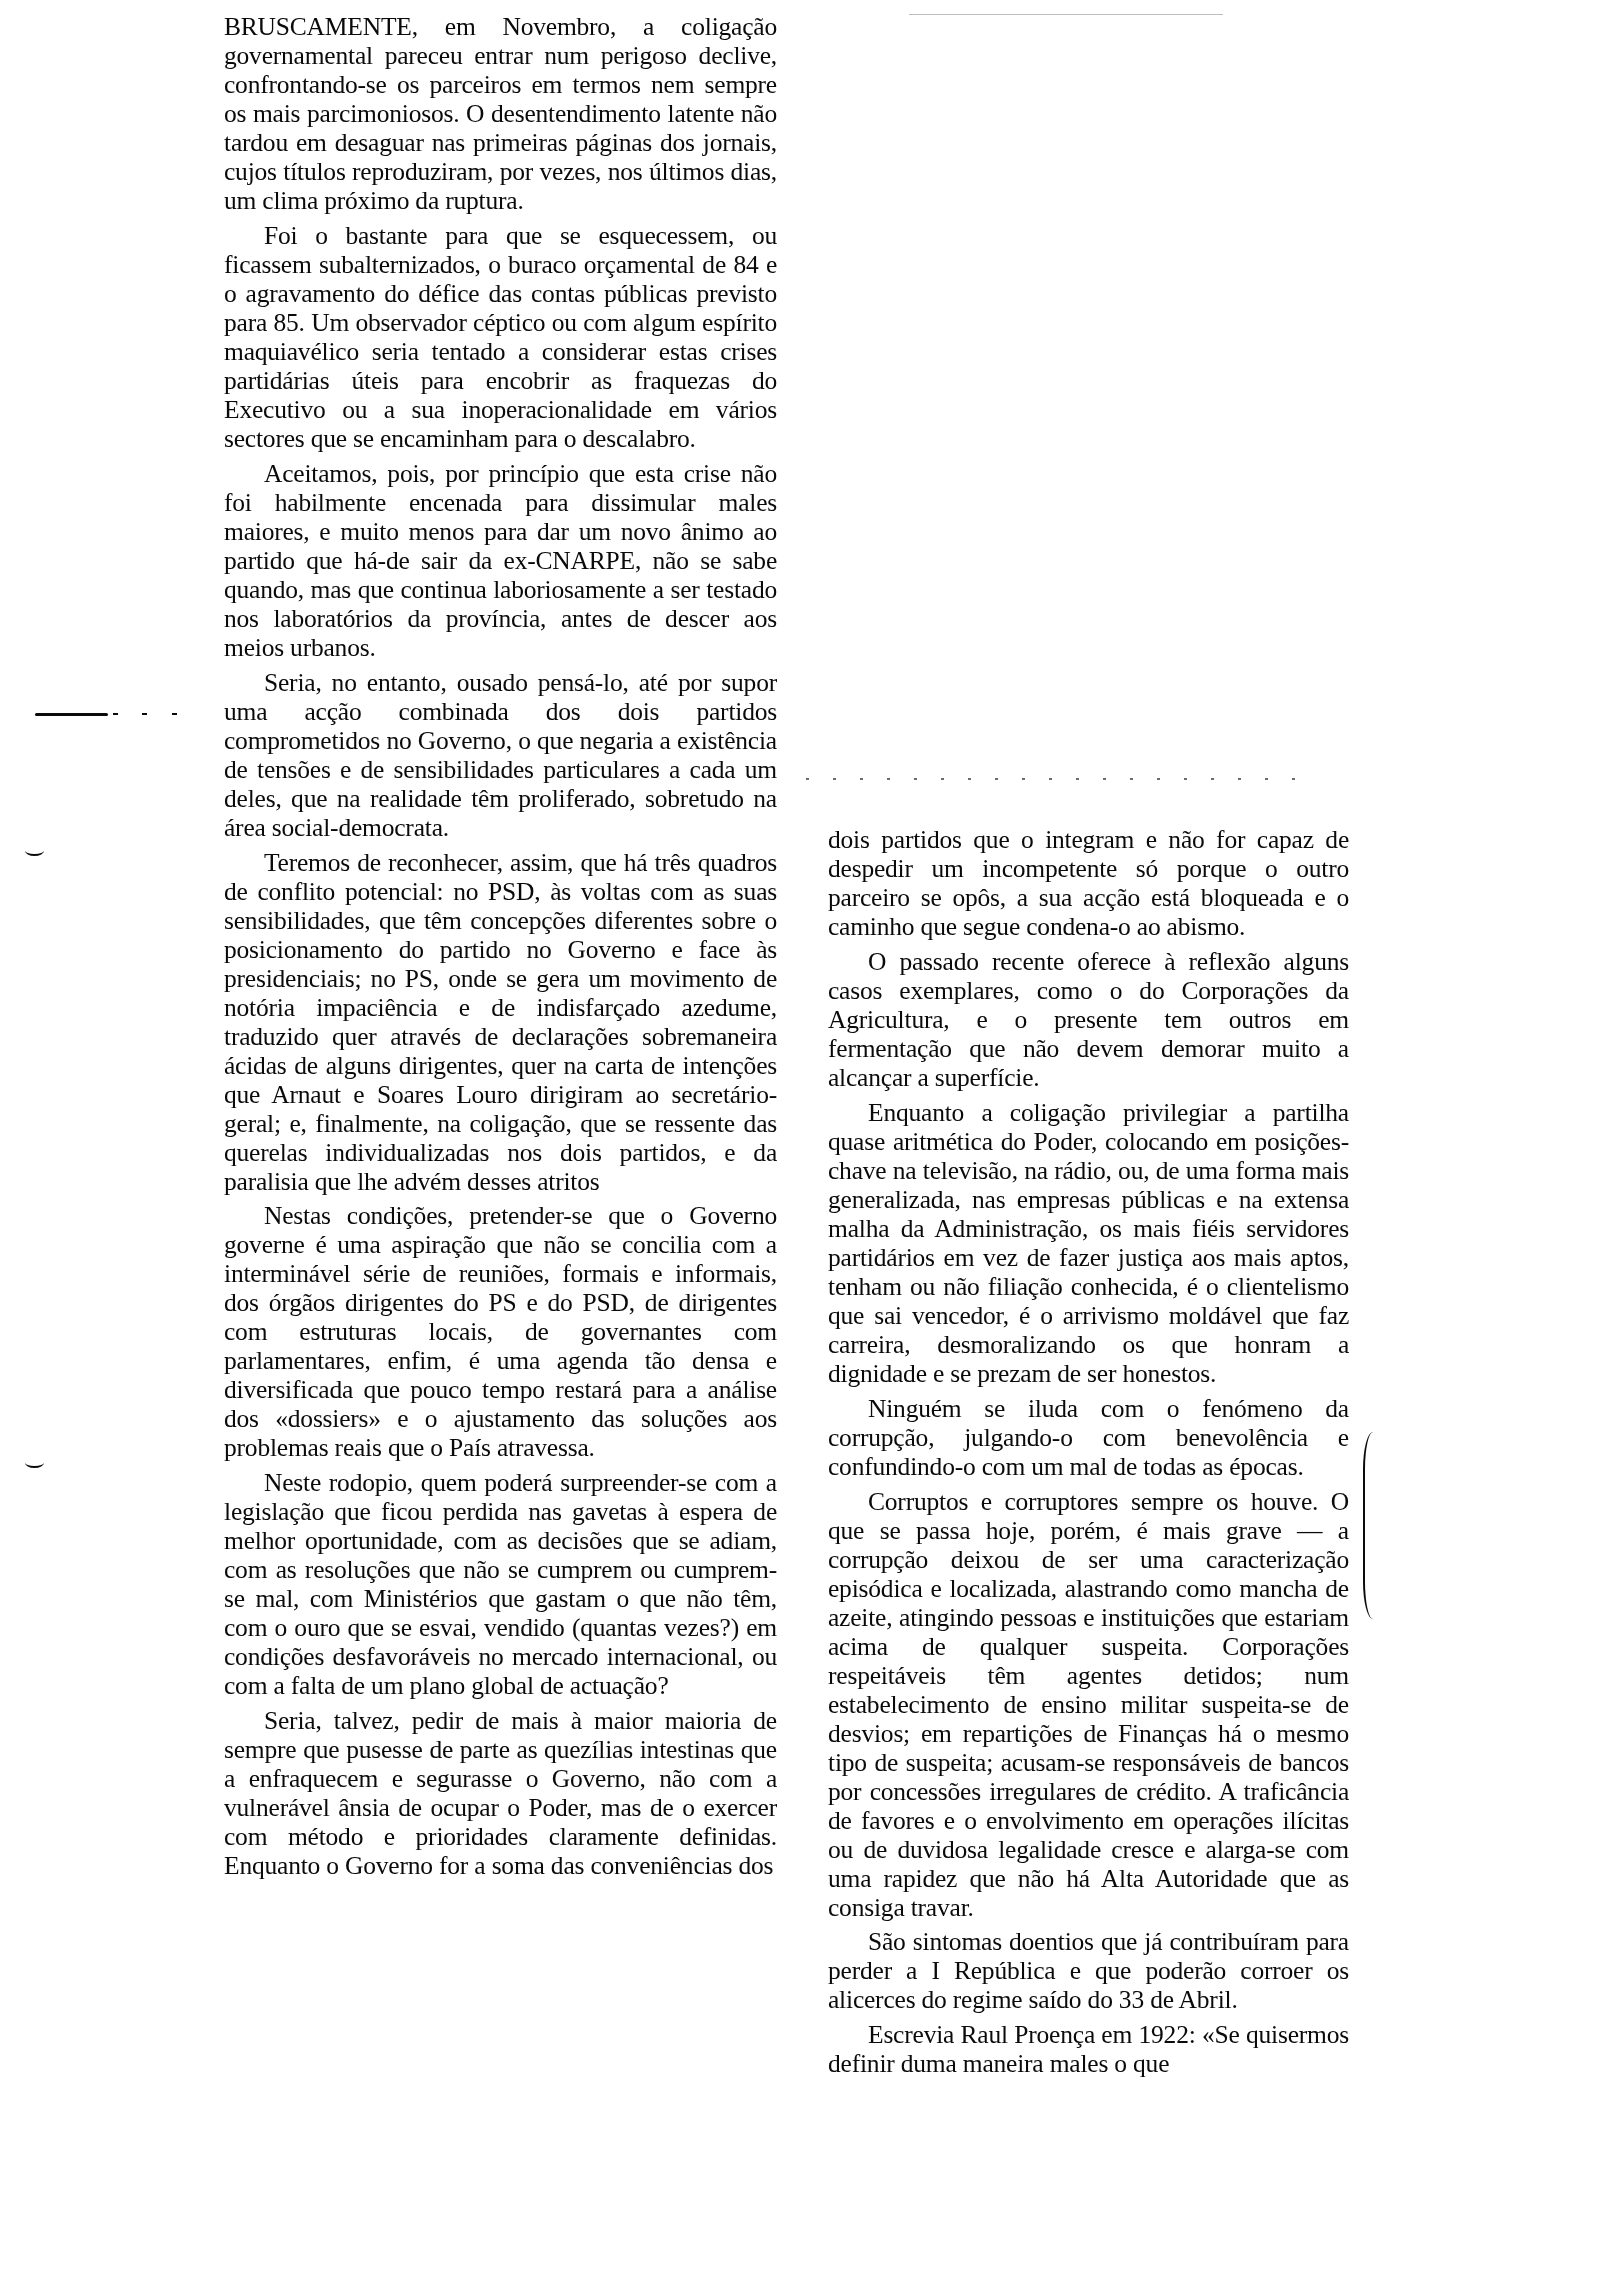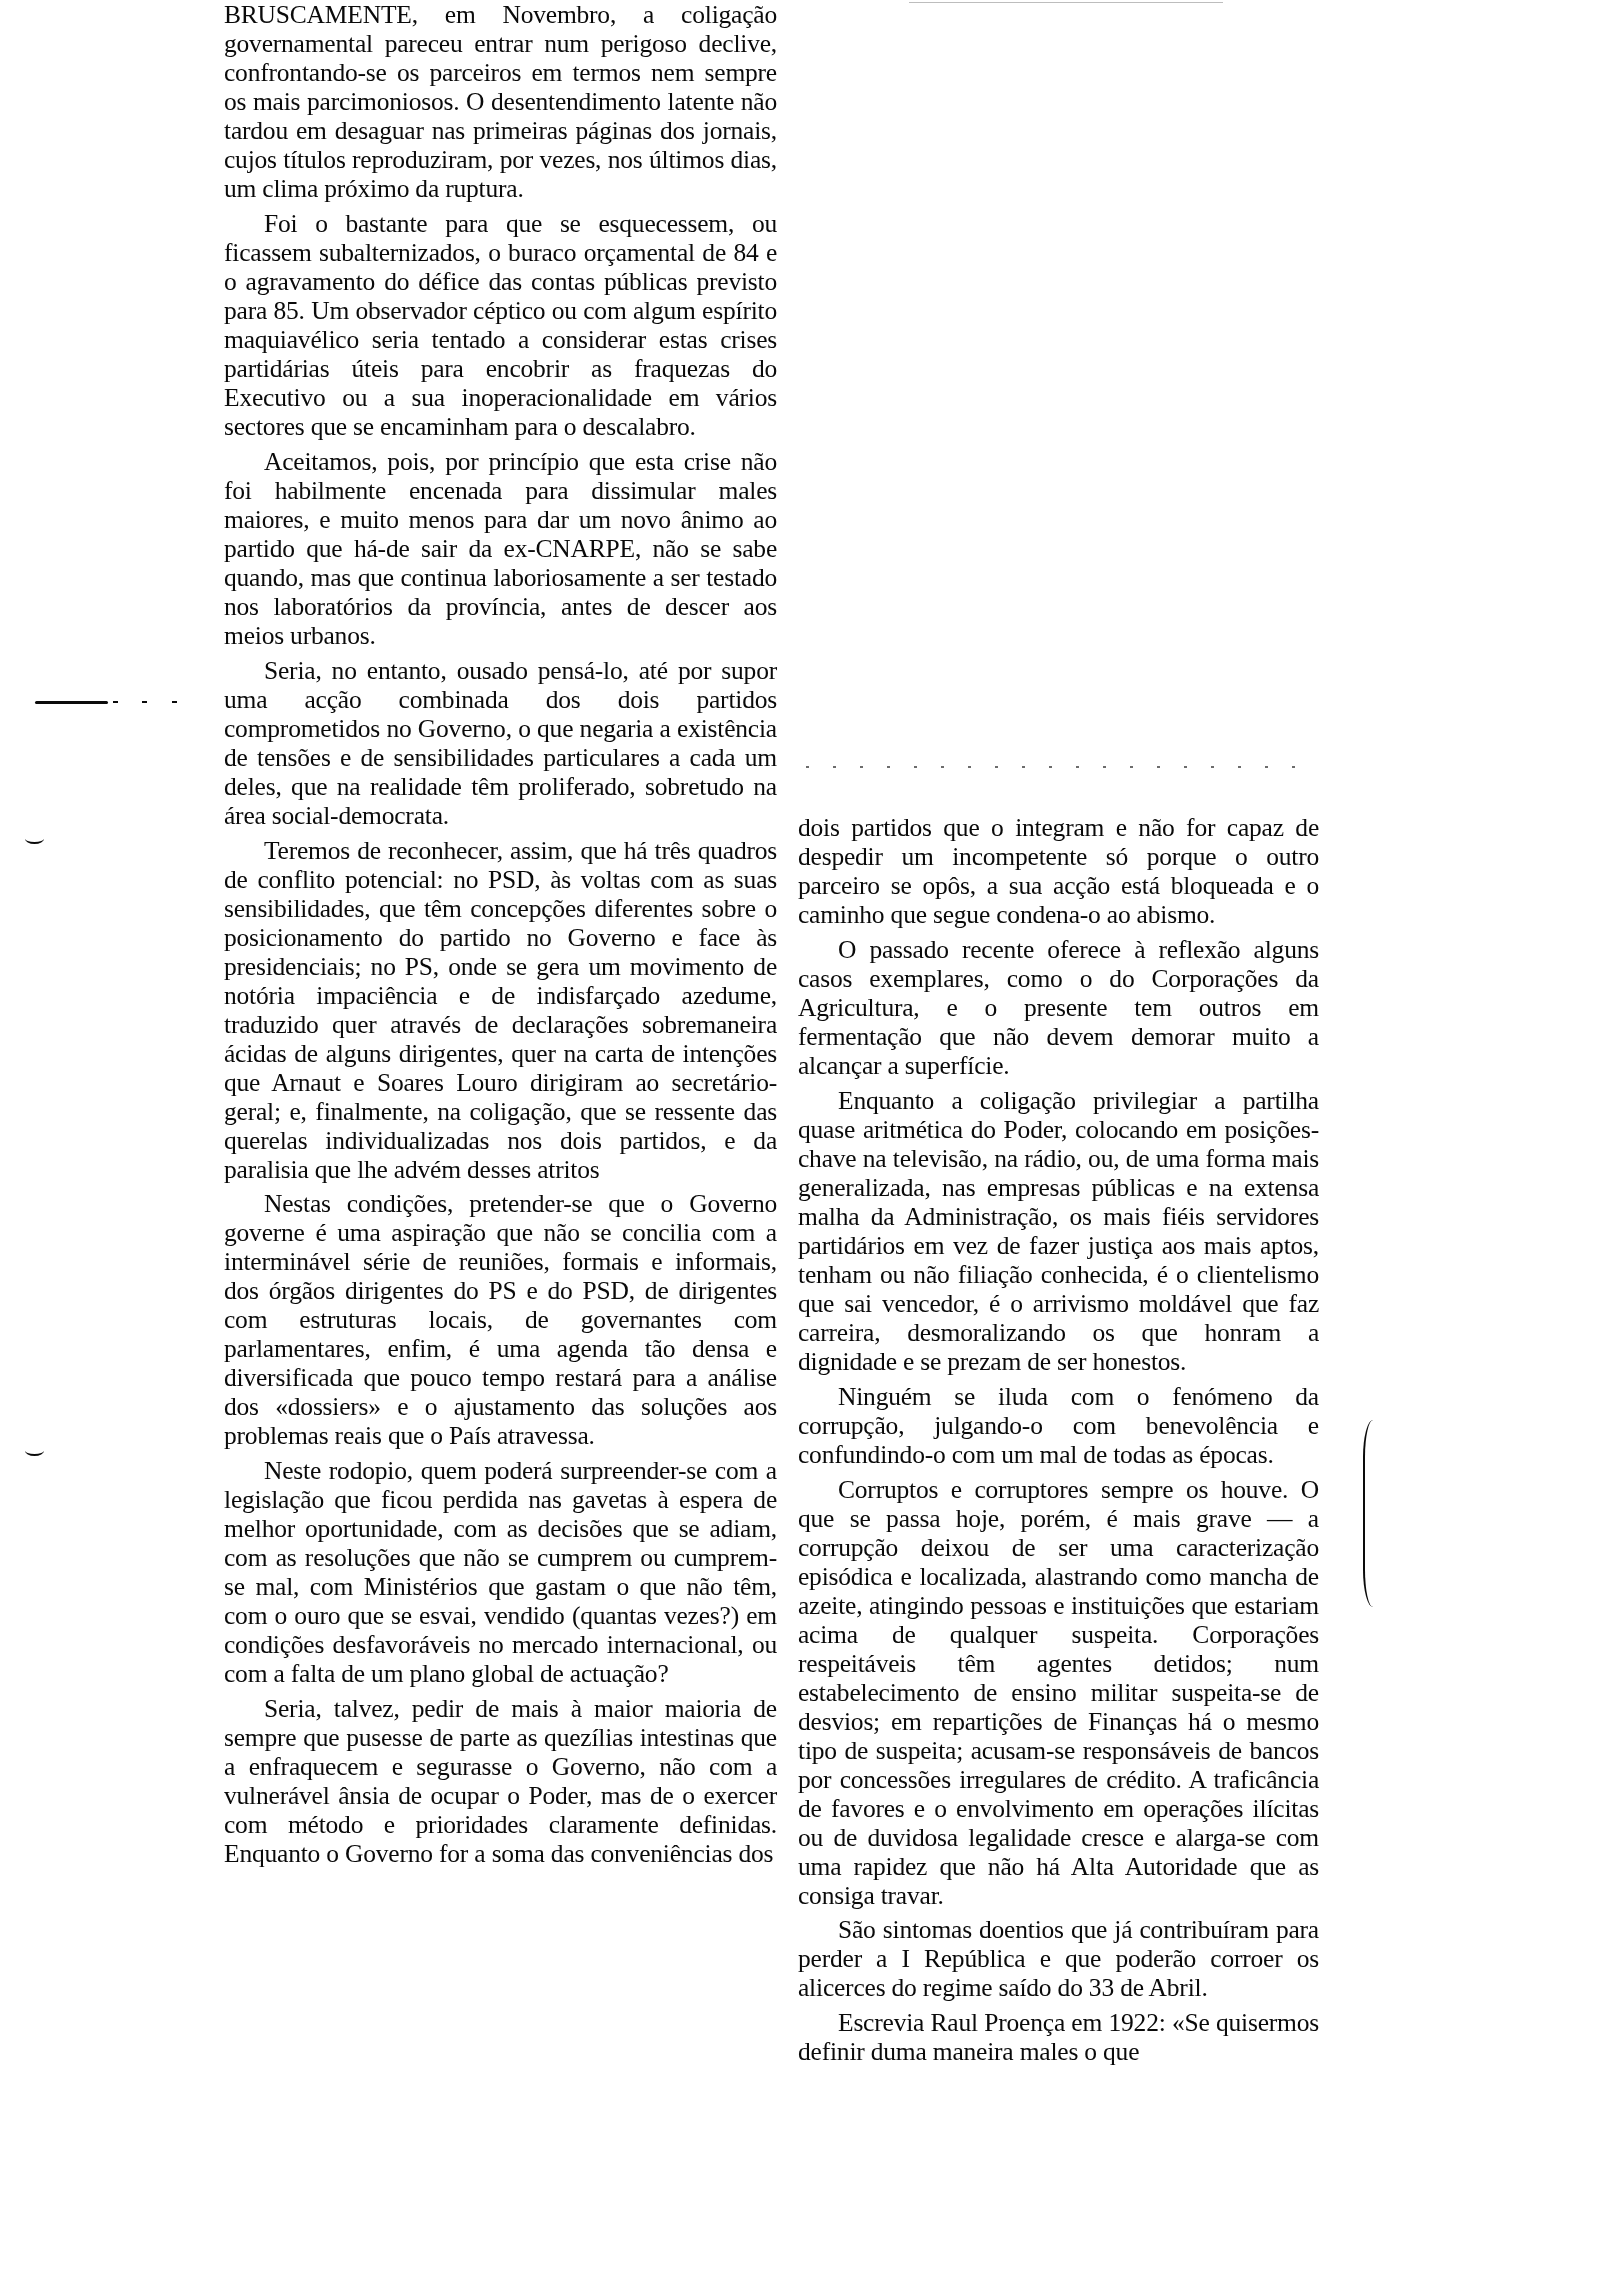--- a/index.html
+++ b/index.html
@@ -1,27 +1,27 @@
 <!DOCTYPE html>
 <html style="font-size:7.9px"><head>
 <meta charset="utf-8">
 <style>
   html, body { margin: 0; padding: 0; background: #ffffff; }
   body { width: 1612px; height: 2295px; position: relative; overflow: hidden; color: #0a0a0a; }
-  .page { position: absolute; inset: 0; background: #ffffff; }
+  .page { position: absolute; inset: 0; background: #ffffff; margin-top: 12px; }
   .col {
     position: absolute;
     font-family: "Liberation Serif", "DejaVu Serif", serif;
     font-size: 25.5px;
     line-height: 29px;
     text-align: justify;
     letter-spacing: -0.2px;
   }
   .col-left { left: 224px; top: 0px; width: 553px; }
-  .col-right { left: 798px; top: 813px; width: 521px; }
+  .col-right { left: 828px; top: 813px; width: 521px; }
   .col p { margin: 0 0 5.9px 0; text-indent: 40px; hyphens: auto; }
   .col p.first { text-indent: 0; }
   .col p.noindent { text-indent: 0; }
   .rule-left { position: absolute; left: 35px; top: 701px; width: 73px; height: 2.5px; background: #0a0a0a; border-radius: 1.5px; }
   .rule-left-dots { position: absolute; left: 113px; top: 701px; width: 88px; height: 1.5px;
     background: repeating-linear-gradient(90deg, #0a0a0a 0 4.9px, transparent 4.9px 29.5px); }
   .bracket { position: absolute; left: 1363px; top: 1420px; width: 14.7px; height: 187px;
     border-left: 2px solid #0a0a0a; border-radius: 60% 0 0 60% / 20% 0 0 20%; }
   .mark { position: absolute; width: 19.7px; height: 8.8px; border-bottom: 2px solid #0a0a0a; border-radius: 0 0 50% 50%; }
   .m1 { left: 24.6px; top: 833px; }

